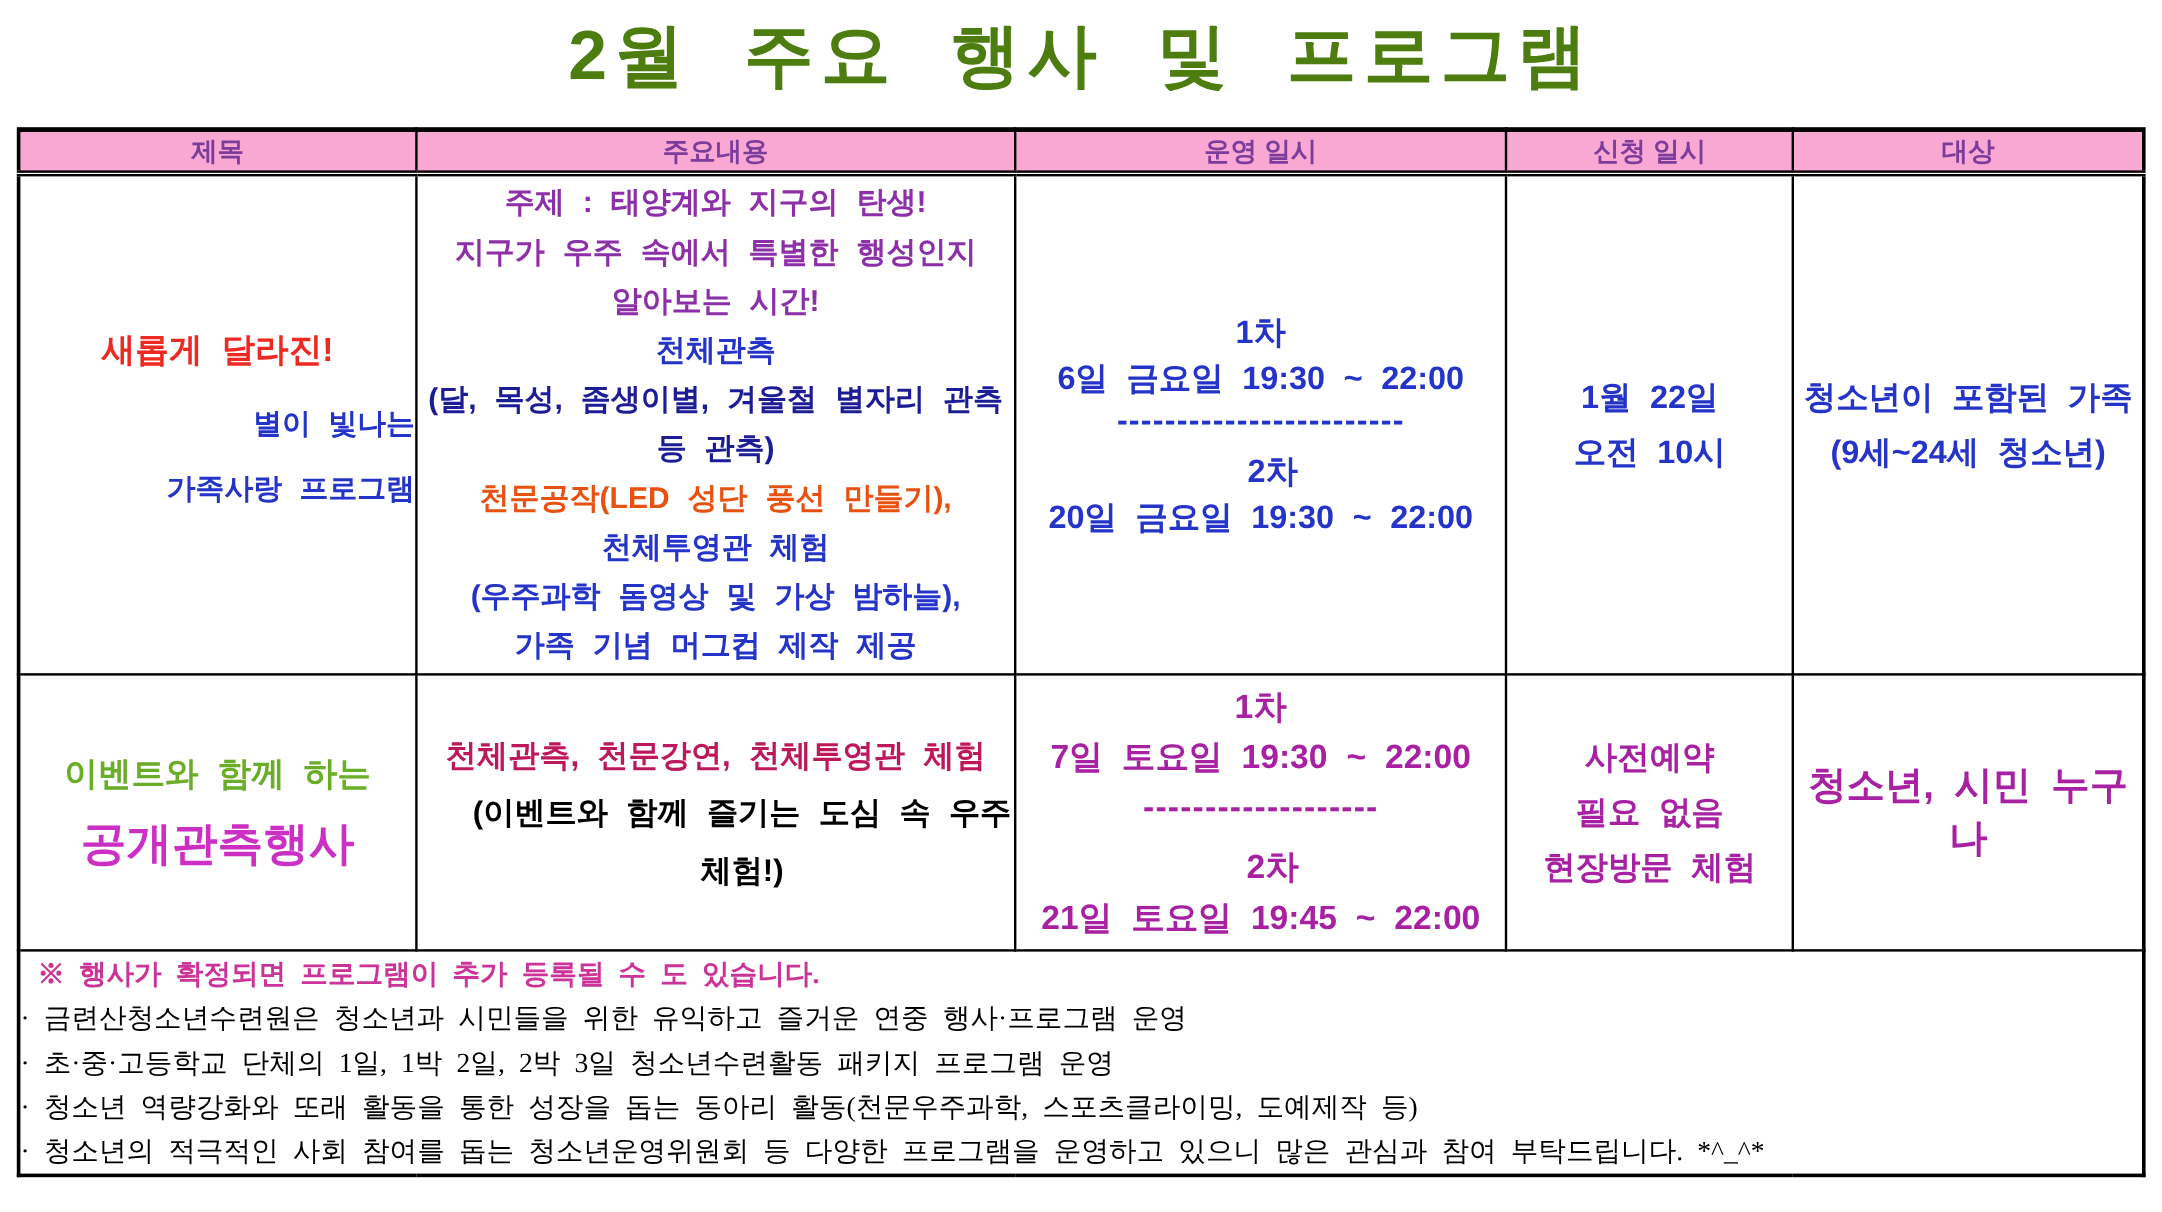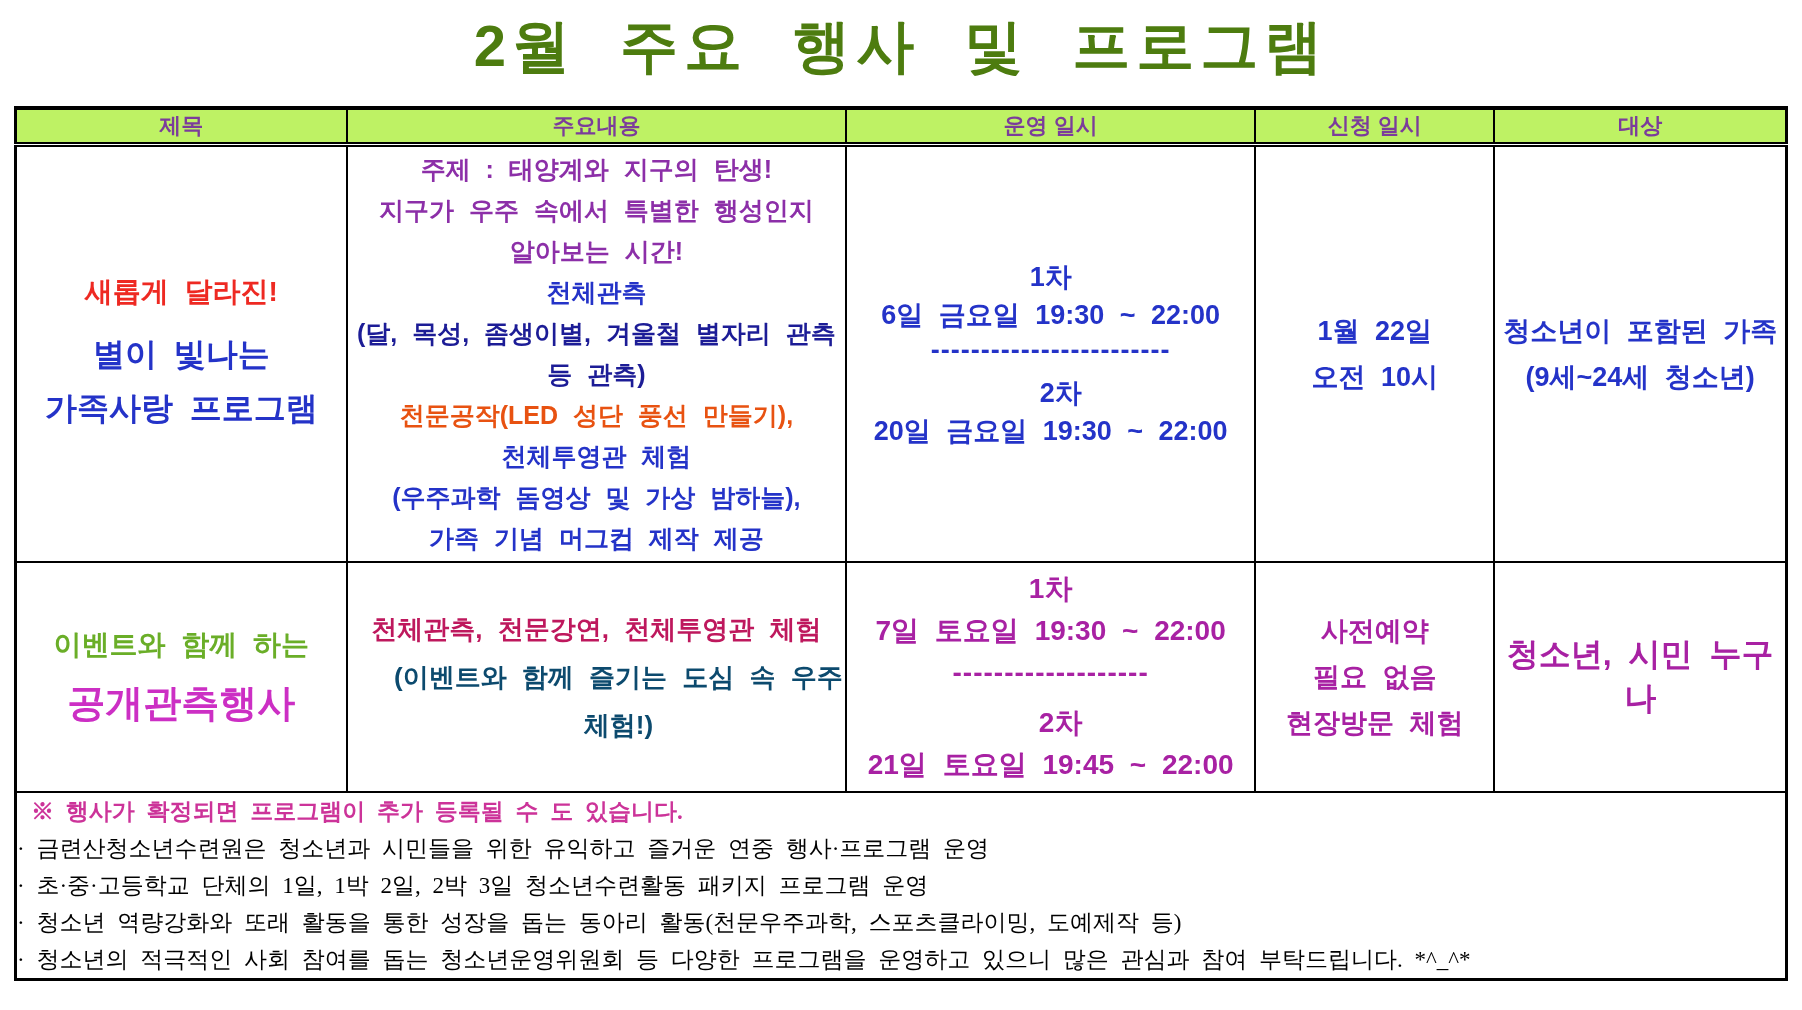--- a/index.html
+++ b/index.html
@@ -21,47 +21,47 @@
     border-collapse:collapse;
     table-layout:fixed;
     width:1774px;
     margin:20px 14px 0 14px;
     border:3px solid #000;
     border-top:4px solid #000;
   }
   .program-table th, .program-table td { border:2px solid #000; padding:0; }
   .program-table thead th {
     height:36px;
-    background:#bef264;
+    background:#f9a8d4;
     color:#7B3C9B;
     font-size:22px;
     font-weight:bold;
     text-align:center;
     border-bottom:5px double #000;
   }
   .cell { text-align:center; vertical-align:middle; }
   .row1 td { height:418px; }
   .row2 td { height:230px; }
 
   
   .c-red    { color:#EE2922; }
   .c-blue   { color:#2433C8; }
   .c-navy   { color:#1C1C96; }
   .c-purple { color:#8C2FA8; }
   .c-orange { color:#E85211; }
-  .c-orange2{ color:#0c4a6e;padding-left:44px; }
+  .c-orange2{ color:#000000;padding-left:44px; }
   .c-green  { color:#6AAE28; }
   .c-magenta{ color:#CC2FC4; }
   .c-violet { color:#be185d; }
   .c-plum   { color:#A821A3; }
 
   .line { font-weight:bold; word-spacing:8px; }
 
   .t1-small { font-size:28px; margin-bottom:16px; }
-  .t1-big   { font-size:32px; line-height:54px; }
+  .t1-big   { font-size:24px; line-height:54px;text-align:right; }
 
   .content1 .line { font-size:25px; line-height:41px; }
 
   .sched .line { font-size:27px; line-height:38px; }
   .sched .sess { margin-top:8px;padding-left:20px; }
   .sched .divider { letter-spacing:1px; line-height:32px; }
 
   .apply1 .line, .target1 .line { font-size:27px; line-height:46px; }
 
   .t2-small { font-size:28px; margin-bottom:14px; }

